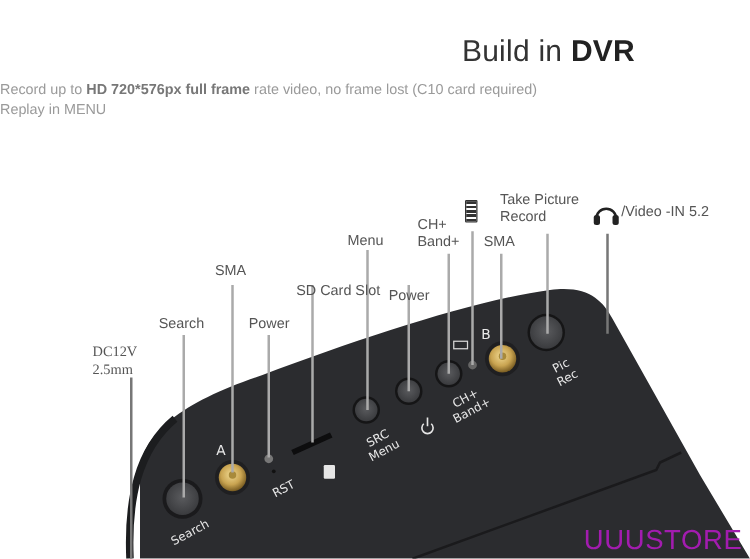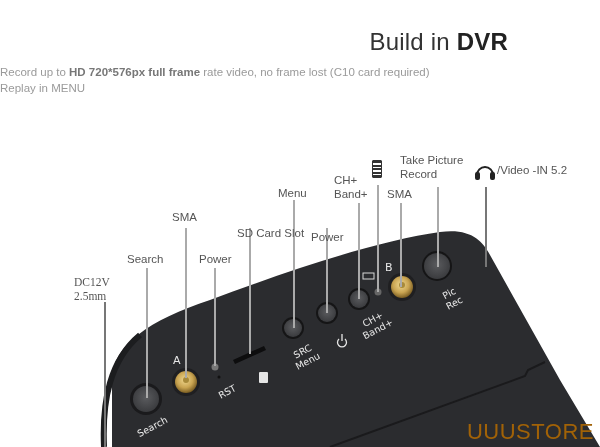--- a/index.html
+++ b/index.html
@@ -9,21 +9,21 @@
   .title { left:0; width:508px; top:28px; text-align:right; font-size:24px; color:#333; letter-spacing:0.2px; }
   .title b { font-weight:bold; color:#222; }
   .sub { left:0; width:499px; font-size:11.5px; color:#9a9a9a; }
   .sub b { color:#777; font-weight:bold; }
   .lbl { font-size:11.5px; color:#555; white-space:nowrap; line-height:14px; }
   .lbl.c { text-align:left; }
   .line { width:1.5px; background:#777; }
   .line.light { background:#aaa; }
   svg.dev { position:absolute; left:0; top:0; }
   .plabel { color:#e8e8e8; font-size:9.5px; font-family:"DejaVu Sans", sans-serif; white-space:nowrap; line-height:11px; text-align:center; }
-  .wm { right:6px; bottom:2px; font-size:22px; color:#a16207; letter-spacing:0.5px; font-family:"Liberation Sans", sans-serif; }
+  .wm { right:6px; bottom:2px; font-size:22px; color:#a21caf; letter-spacing:0.5px; font-family:"Liberation Sans", sans-serif; }
 </style>
 </head>
 <body>
 
 <div class="abs title"><span>Build in </span><b>DVR</b></div>
 <div class="abs sub" style="top:66px;"><span>Record up to </span><b>HD 720*576px full frame</b><span> rate video, no frame lost (C10 card required)</span></div>
 <div class="abs sub" style="top:82px;">Replay in MENU</div>
 
 <svg class="dev" width="600" height="447">
   <defs>

